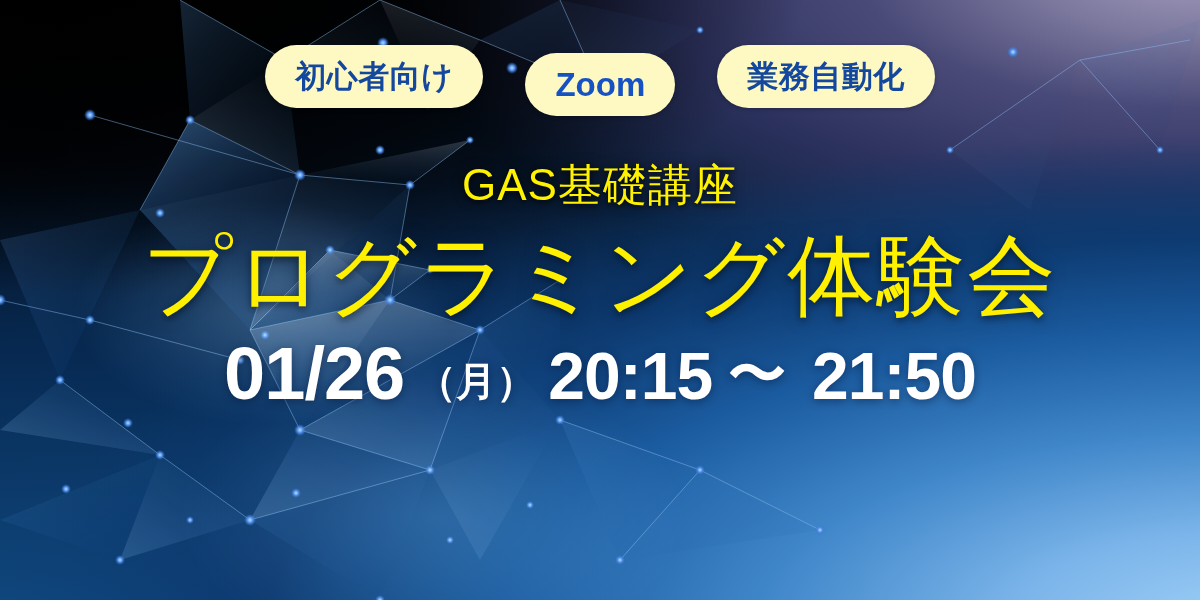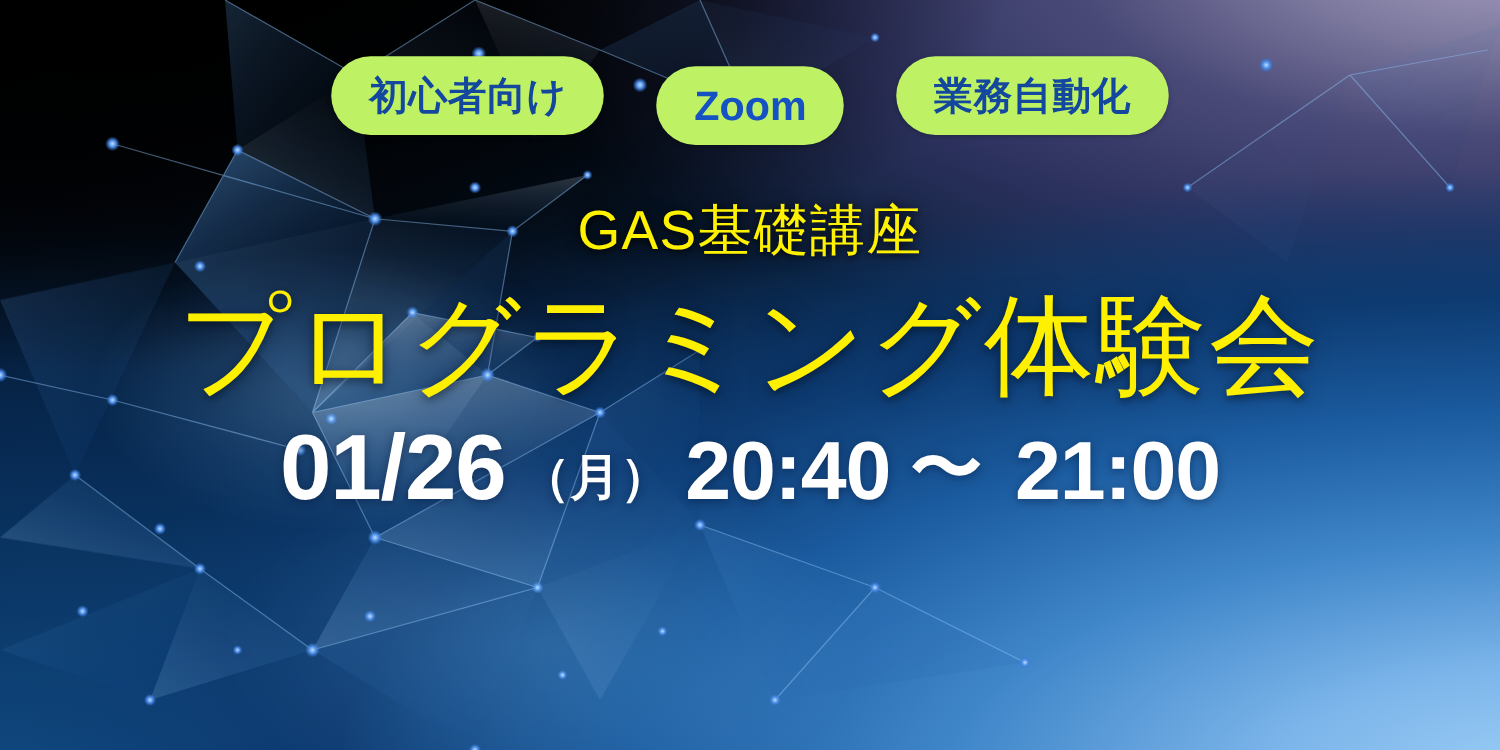--- a/index.html
+++ b/index.html
@@ -50,21 +50,21 @@
   .badge-row{
     display:flex; align-items:center; justify-content:center;
     gap:42px;
     margin-top:45px;
     height:63px;
   }
   .badge{
     display:flex; align-items:center; justify-content:center;
     height:63px;
     padding:0 30px;
-    background:#bef264;
+    background:#fef9c3;
     border-radius:999px;
     color:#14489e;
     font-size:31px;
     font-weight:700;
     letter-spacing:.5px;
     line-height:1;
     white-space:nowrap;
     box-shadow:0 1px 4px rgba(0,0,0,.25);
   }
   .badge.latin{ color:#1652c4; font-size:33px; letter-spacing:0px;margin-top:15px; }
@@ -255,19 +255,19 @@
         <span>業務自動化</span>
       </div>
     </div>
 
     <div class="head-sub">GAS基礎講座</div>
     <div class="head-main">プログラミング体験会</div>
 
     <div class="date-row">
       <span class="date-big">01/26</span>
       <span class="date-dow">（月）</span>
-      <span class="date-time">20:40</span>
+      <span class="date-time">20:15</span>
       <span class="date-tilde">〜</span>
-      <span class="date-time">21:00</span>
+      <span class="date-time">21:50</span>
     </div>
 
   </div>
 </div>
 
 </body></html>

